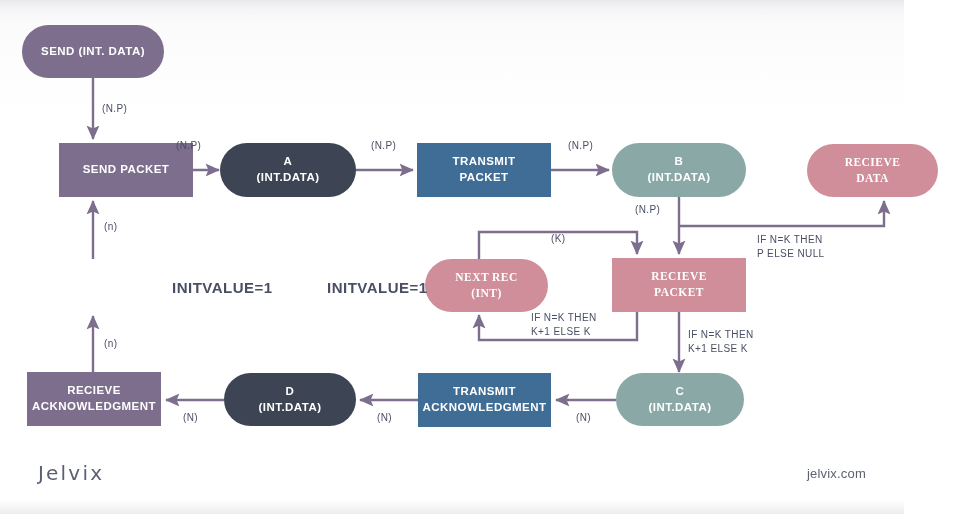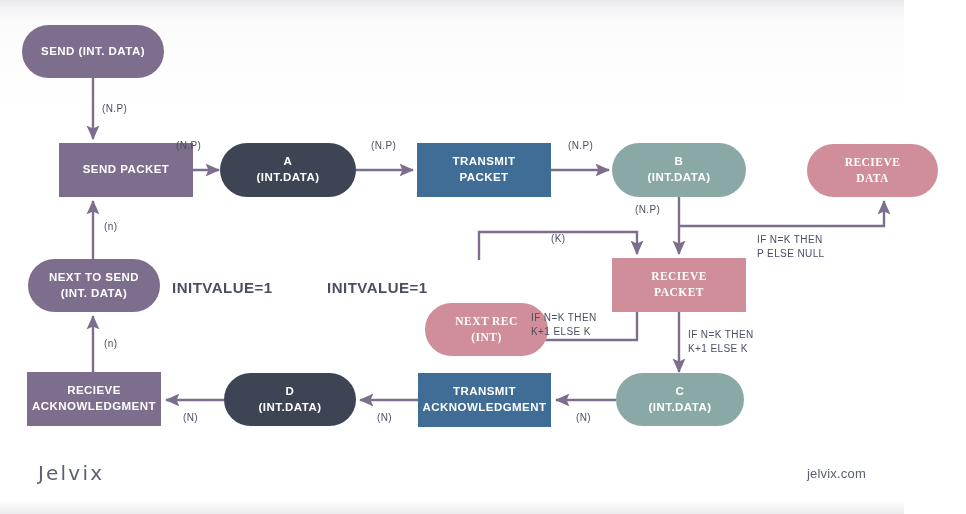--- a/index.html
+++ b/index.html
@@ -128,24 +128,22 @@
 
   <div class="node rect c-blue" style="left: 417px; top: 143px; width: 134px; height: 54px; white-space: pre-line;">TRANSMIT
 PACKET</div>
 
   <div class="node pill c-teal" style="left: 612px; top: 143px; width: 134px; height: 54px; white-space: pre-line;">B
 (INT.DATA)</div>
 
   <div class="node pill c-pink" style="left: 807px; top: 144px; width: 131px; height: 53px; white-space: pre-line;">RECIEVE
 DATA</div>
 
-  <div class="node pill c-purple" style="left: 28px; top: 259px; width: 132px; height: 53px; white-space: pre-line;">NEXT TO SEND
-(INT. DATA)</div>
 
-  <div class="node pill c-pink" style="left: 425px; top: 259px; width: 123px; height: 53px; white-space: pre-line; margin-top: 44px;">NEXT REC
+  <div class="node pill c-pink" style="left: 425px; top: 259px; width: 123px; height: 53px; white-space: pre-line;">NEXT REC
 (INT)</div>
 
   <div class="node rect c-pink" style="left: 612px; top: 258px; width: 134px; height: 54px; white-space: pre-line;">RECIEVE
 PACKET</div>
 
   <div class="node rect c-purple" style="left: 27px; top: 372px; width: 134px; height: 54px; white-space: pre-line;">RECIEVE
 ACKNOWLEDGMENT</div>
 
   <div class="node pill c-navy" style="left: 224px; top: 373px; width: 132px; height: 53px; white-space: pre-line;">D
 (INT.DATA)</div>

